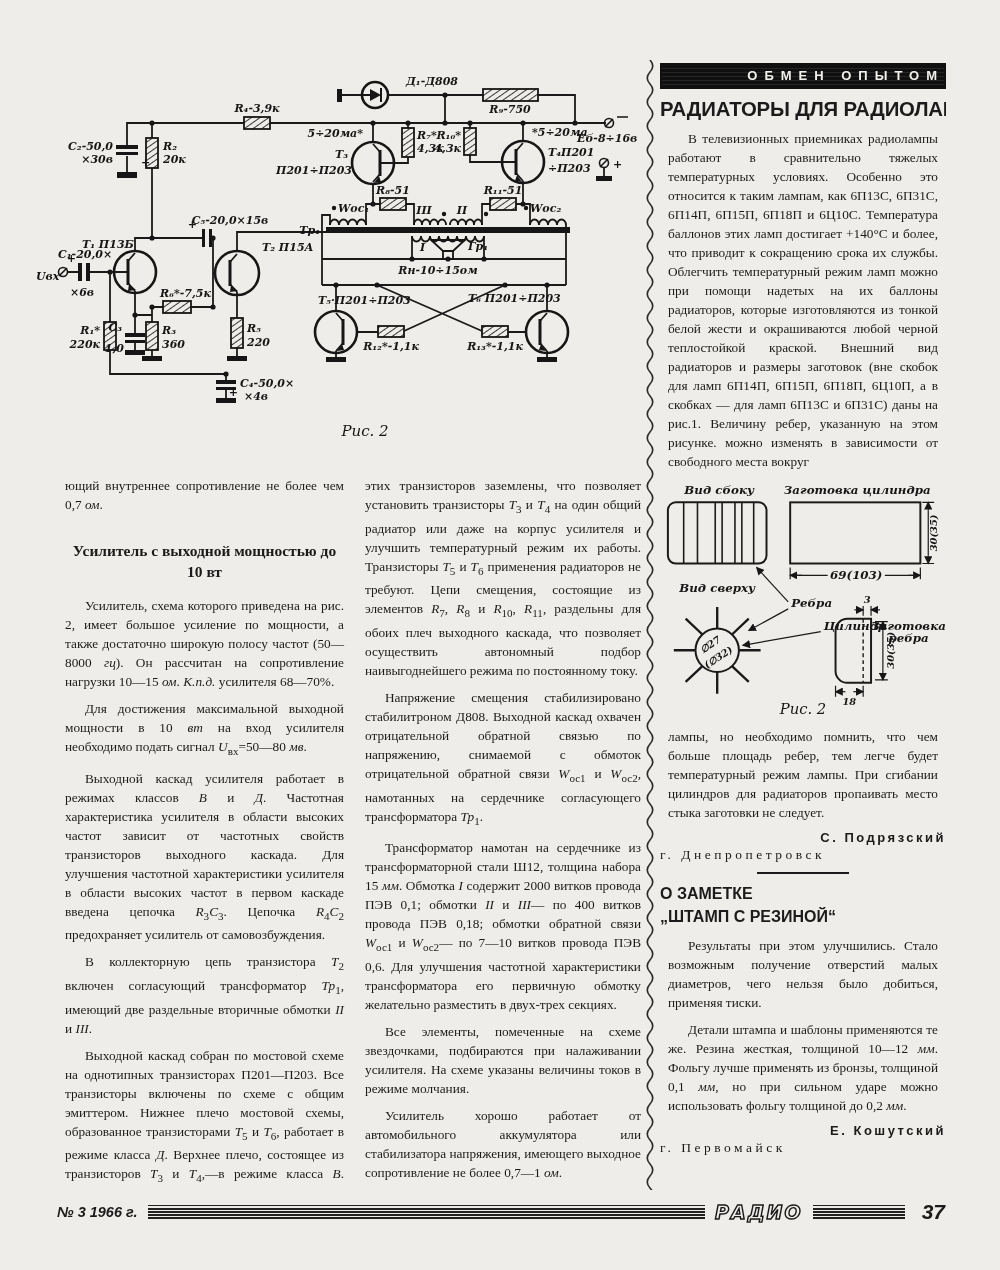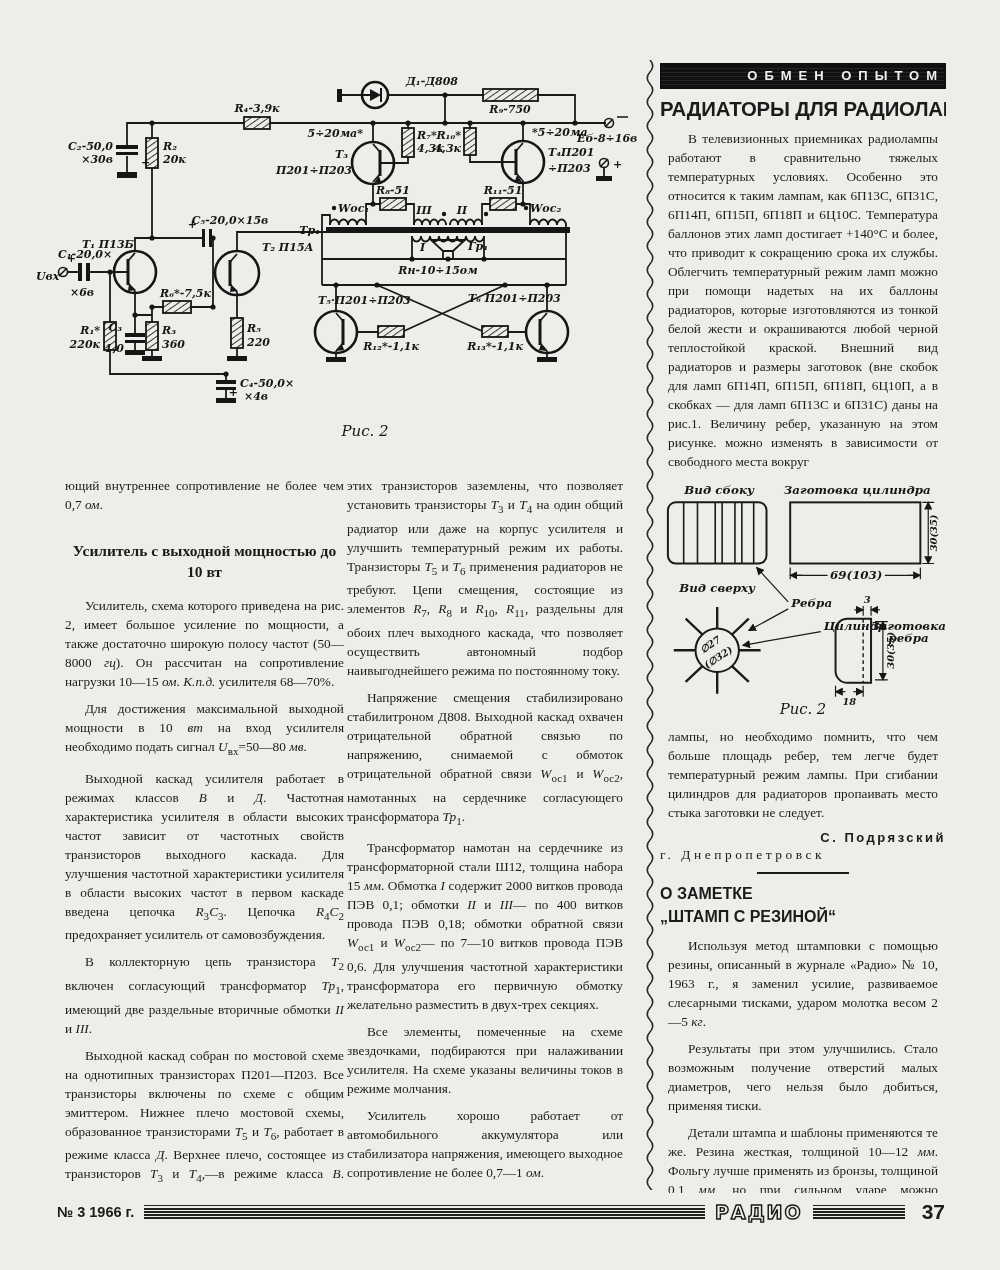--- a/index.html
+++ b/index.html
@@ -1,41 +1,41 @@
 <!DOCTYPE html>
 <html lang="ru"><head>
 <meta charset="utf-8">
 <style>
   html,body{margin:0;padding:0;background:#d8d6d2;}
   .page{position:relative;width:1000px;height:1270px;background:#efede9;
         font-family:"Liberation Serif",serif;color:#1b1b1b;overflow:hidden;}
   
   .col{position:absolute;overflow:hidden;}
   #col1{left:57px;top:468px;width:295px;height:724px;}
-  #col2{left:339px;top:468px;width:292px;height:724px;}
+  #col2{left:357px;top:468px;width:292px;height:724px;}
   #col3{left:660px;top:63px;width:286px;height:1130px;}
   .bt p{font-size:13.3px;line-height:19px;text-align:justify;text-indent:20px;margin:8px;}
   .first-noindent p:first-child{text-indent:0;}
   .h1l{font-weight:bold;text-align:center;font-size:15.5px;line-height:21px;margin:26px 10px 14px;}
   
   .banner{background:#101010;color:#f2f0ec;font-family:"Liberation Sans",sans-serif;
           font-weight:bold;font-size:13px;letter-spacing:7px;text-align:right;
           padding:3px 0 4px;border:2px solid #101010;
           background-image:repeating-linear-gradient(180deg,#101010 0 3px,#262626 3px 4px);}
   .art-title{font-family:"Liberation Sans",sans-serif;font-weight:bold;font-size:21px;
              letter-spacing:-0.2px;margin:8px 0 6px;white-space:nowrap;transform:scaleX(.97);
              transform-origin:left center;}
   .sig-name{font-family:"Liberation Sans",sans-serif;font-weight:bold;font-size:13px;
             letter-spacing:2.5px;text-align:right;margin-top:3px;}
   .sig-city{font-size:13.5px;letter-spacing:3.5px;margin:2px 0 4px;}
   .notes-rule{width:92px;border:none;border-top:2px solid #1b1b1b;margin:9px auto 8px;}
   .h2r{font-family:"Liberation Sans",sans-serif;font-weight:bold;font-size:16px;
        line-height:23px;margin:2px 0 8px;}
   
-  #footer{position:absolute;left:57px;top:1200px;width:888px;display:flex;align-items:center;gap:10px;}
+  #footer{position:absolute;left:57px;top:1200px;width:888px;display:flex;align-items:center;gap:10px;font-style:italic;}
   .f-issue{font-family:"Liberation Sans",sans-serif;font-weight:bold;font-size:14.5px;white-space:nowrap;}
   .f-stripes{height:15px;background:repeating-linear-gradient(180deg,#23211f 0 1.4px,rgba(0,0,0,0) 1.4px 3.1px);}
   .f-s1{flex:1;}
   .f-s2{width:92px;}
   .f-brand{font-family:"DejaVu Sans",sans-serif;font-weight:bold;font-size:19px;letter-spacing:2px;
            color:#efede9;-webkit-text-stroke:1.4px #181818;text-shadow:0 0 1px #181818;}
   .f-page{font-family:"Liberation Sans",sans-serif;font-weight:bold;font-size:21px;margin-left:7px;}
   
   .st{font:italic bold 11px "DejaVu Serif",serif;fill:#161616;}
   .stc{font:italic 15px "DejaVu Serif",serif;fill:#161616;}
@@ -353,21 +353,20 @@
 
     <div class="bt first-noindent" style="margin-top:4px">
         <p>лампы, но необходимо помнить, что чем больше площадь ребер, тем легче будет температурный режим лампы. При сгибании цилиндров для радиаторов пропаивать место стыка заготовки не следует.</p>
       </div>
     <div class="sig-name">С. Подрязский</div>
     <div class="sig-city">г. Днепропетровск</div>
     <hr class="notes-rule">
     <div class="h2r"><span>О ЗАМЕТКЕ</span><br>
       <span>„ШТАМП С РЕЗИНОЙ“</span></div>
     <div class="bt">
-        <p>Используя метод штамповки с помощью резины, описанный в журнале «Радио» № 10, 1963 г., я заменил усилие, развиваемое слесарными тисками, ударом молотка весом 2—5 <i>кг</i>.</p>
         <p>Результаты при этом улучшились. Стало возможным получение отверстий малых диаметров, чего нельзя было добиться, применяя тиски.</p>
         <p>Детали штампа и шаблоны применяются те же. Резина жесткая, толщиной 10—12 <i>мм</i>. Фольгу лучше применять из бронзы, толщиной 0,1 <i>мм</i>, но при сильном ударе можно использовать фольгу толщиной до 0,2 <i>мм</i>.</p>
       </div>
     <div class="sig-name">Е. Кошутский</div>
     <div class="sig-city">г. Первомайск</div>
   </div>
 
   <div id="footer">
     <span class="f-issue">№ 3 1966 г.</span>
     <div class="f-stripes f-s1"></div>

